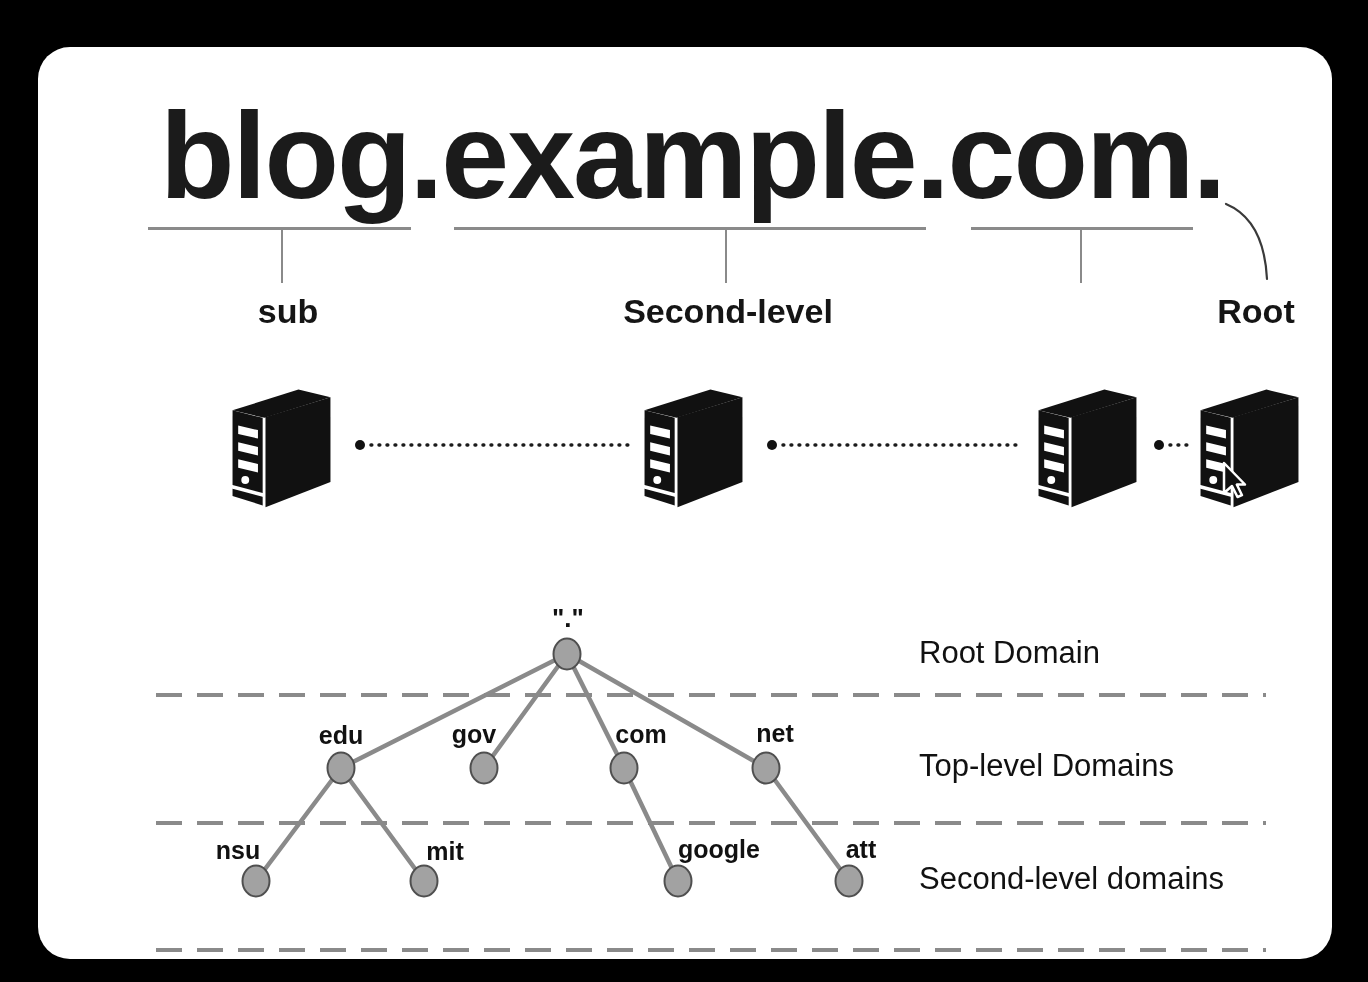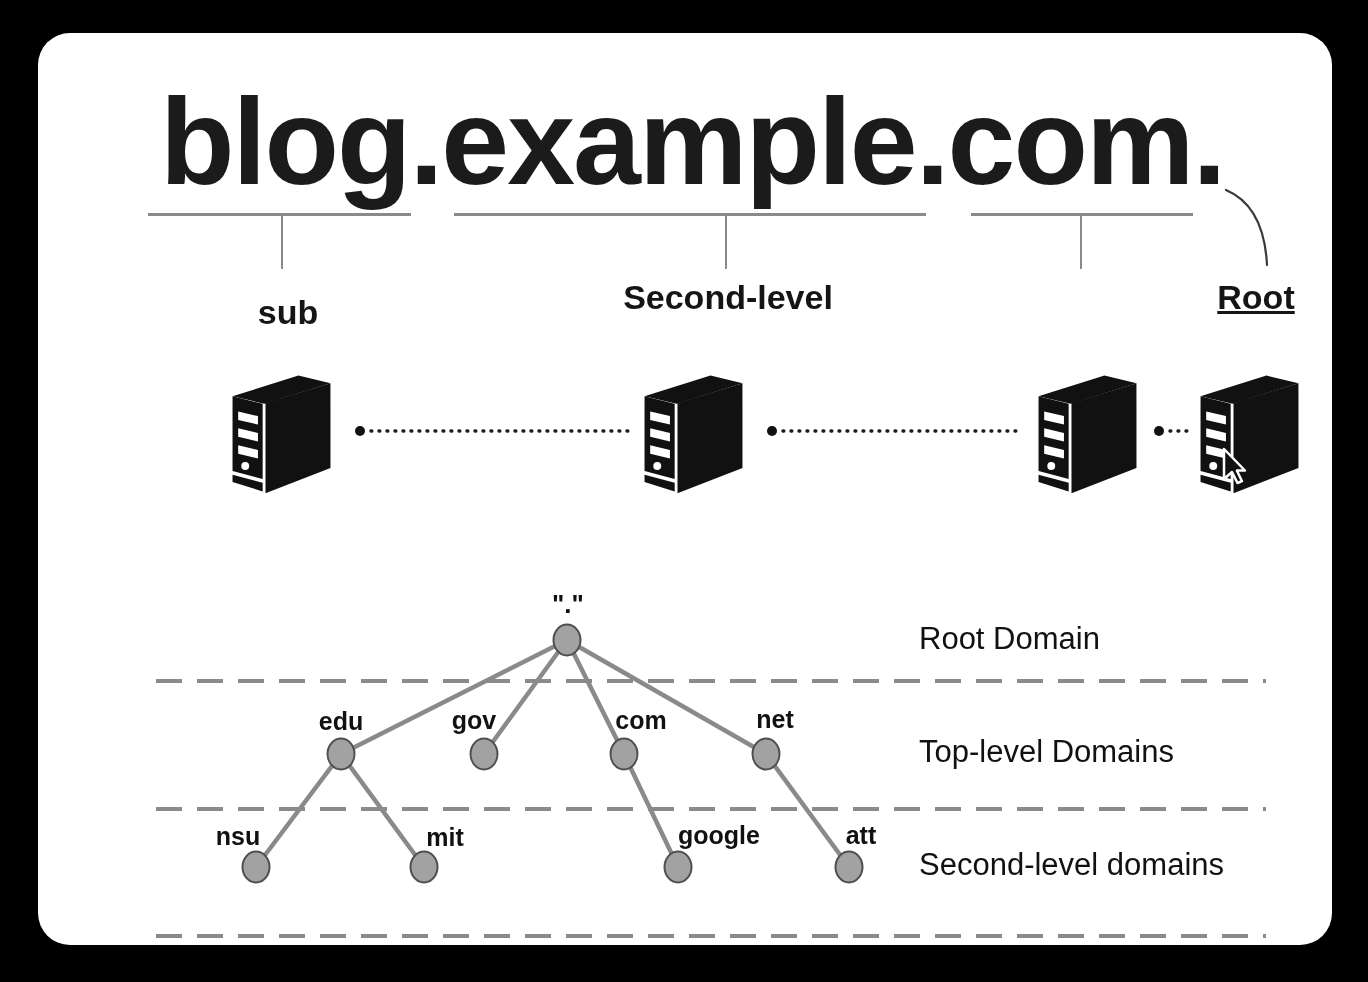--- a/index.html
+++ b/index.html
@@ -6,21 +6,21 @@
   #stage {
     position: relative;
     width: 1368px;
     height: 982px;
     background: #000;
     overflow: hidden;
     font-family: "Liberation Sans", sans-serif;
   }
   #card {
     position: absolute;
-    left: 38px; top: 33px;
+    left: 38px; top: 47px;
     width: 1294px; height: 912px;
     background: #ffffff;
     border-radius: 32px;
   }
   
   .big-title {
     position: absolute;
     left: 122px; top: 48px;
     font-size: 122px;
     line-height: 122px;
@@ -49,24 +49,24 @@
   .tick.t3 { left: 1042px; }
   .part-label {
     position: absolute;
     top: 245px;
     transform: translateX(-50%);
     font-size: 34px;
     font-weight: bold;
     color: #151515;
     white-space: nowrap;
   }
-  .part-label.p1 { left: 250px; margin-top: 15px; }
+  .part-label.p1 { left: 250px; }
   .part-label.p2 { left: 690px; text-align: center; }
   .part-label.p3 { left: 1052px; }
-  .part-label.p4 { left: 1218px; text-decoration: underline; }
+  .part-label.p4 { left: 1218px; }
   .curve-svg { position: absolute; left: 1150px; top: 140px; }
   
   .servers-svg { position: absolute; left: 0; top: 330px; }
   
   .tree-svg { position: absolute; left: 0; top: 540px; }
   .tree-svg text { fill: #111; }
   .node-label { font-size: 25px; font-weight: bold; }
   .root-label { font-size: 26px; font-weight: bold; }
   .level-label { font-size: 31px; font-weight: normal; fill: #1a1a1a; }
 </style>

